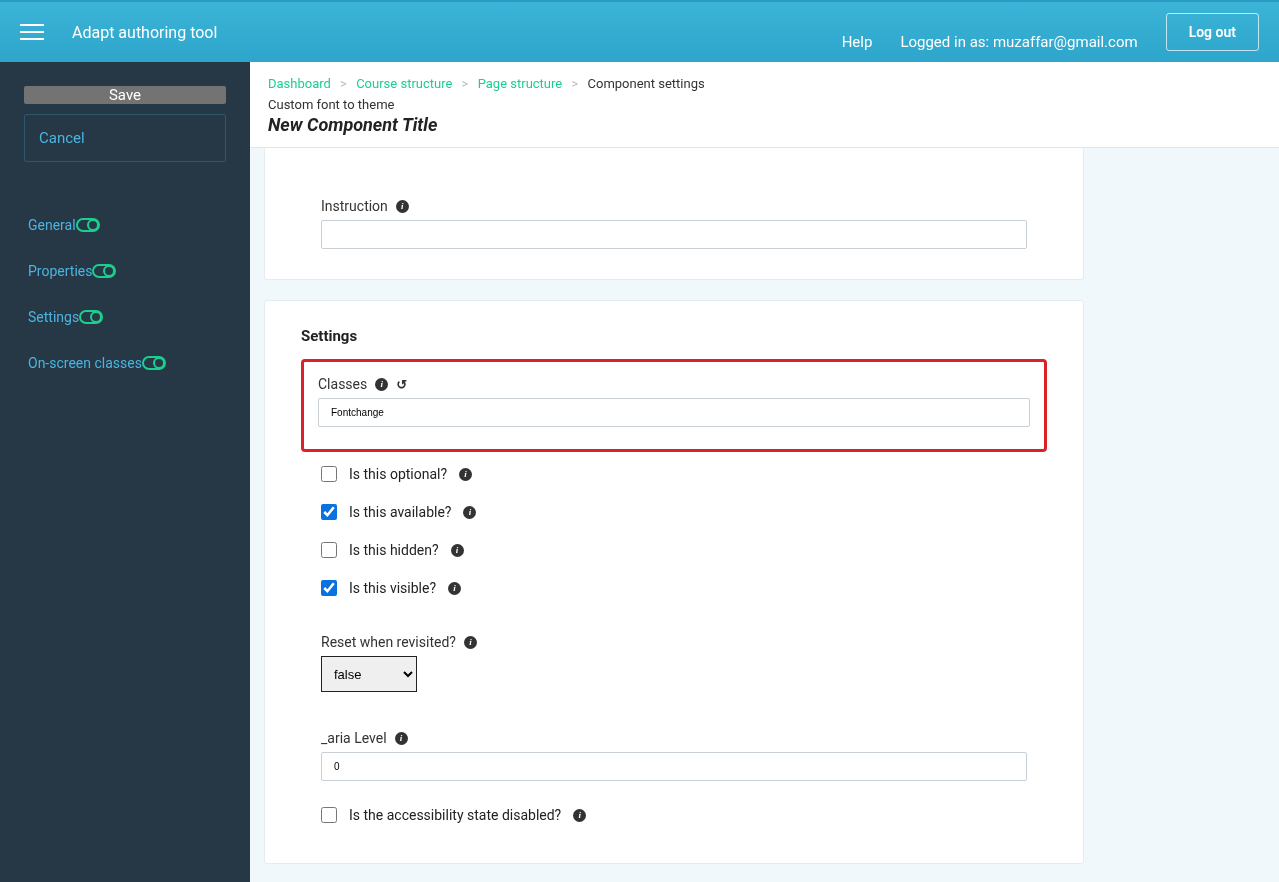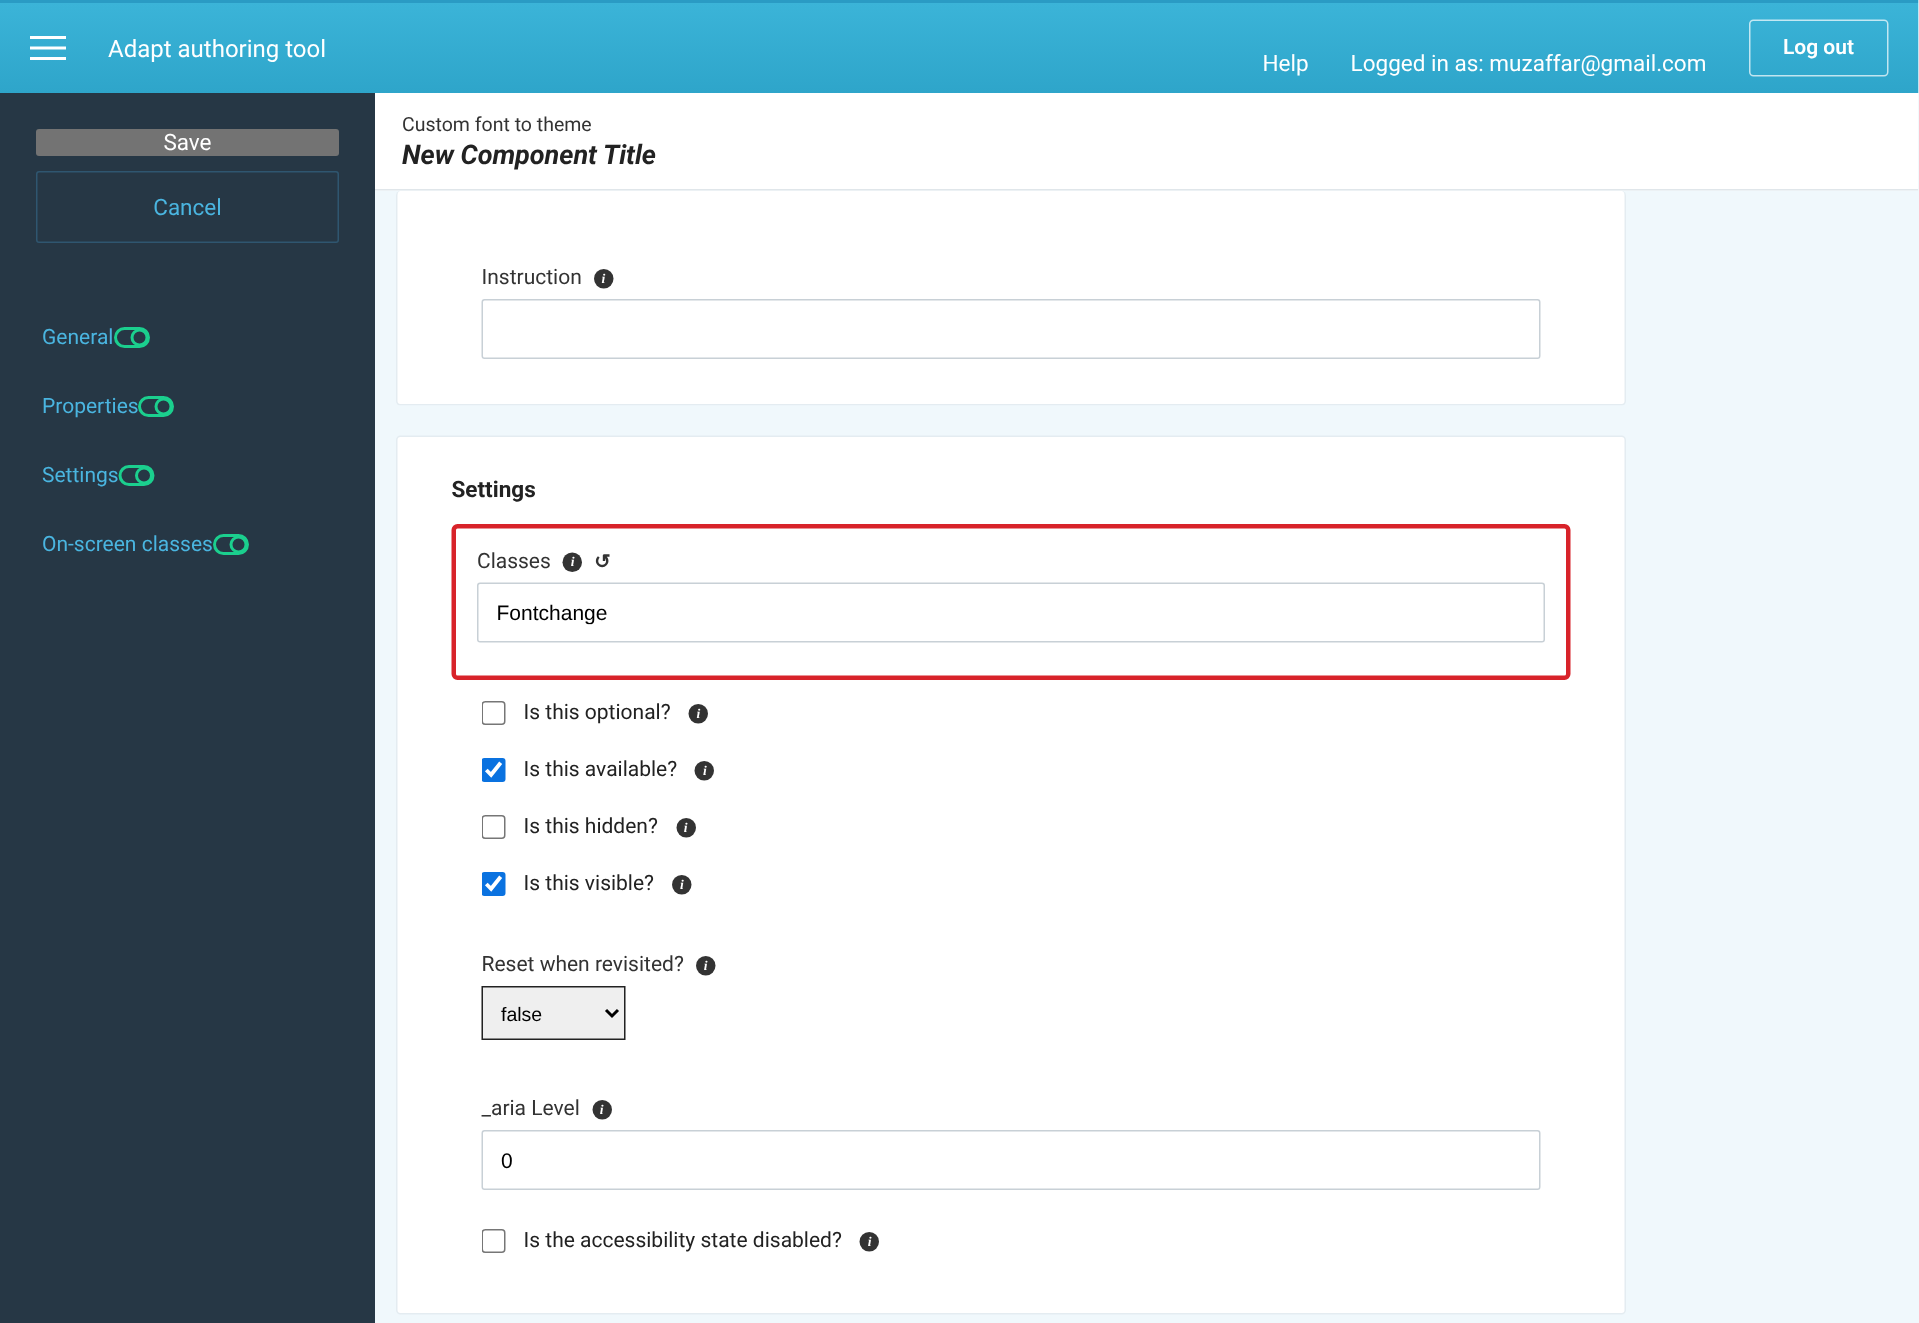--- a/index.html
+++ b/index.html
@@ -44,21 +44,20 @@
   color: #fff;
   text-align: center;
   font-size: 15px;
   cursor: pointer;
   border-radius: 2px;
   margin-bottom: 10px;
 }
 .cancel-btn {
   border: 1px solid #2f5670;
   color: #4ab5e0;
-  text-align: center;
   padding: 14px;
   font-size: 15px;
   cursor: pointer;
   border-radius: 2px;
   margin-bottom: 40px;
 }
 .nav-item {
   display:flex;
   align-items:center;
   justify-content:flex-start;
@@ -112,25 +111,25 @@
   margin-bottom: 20px;
   padding: 26px 56px 40px 56px;
   max-width: 820px;
 }
 .panel.first { border-top: none; }
 .panel-heading { font-weight: 700; font-size: 15px; color: #222; margin-bottom: 20px; margin-left: -20px;}
 .field-row { margin-bottom: 26px; margin-top: 38px; }
 .field-label { font-size: 14px; color: #333; display:flex; align-items:center; gap: 8px; margin-bottom: 6px;}
 .text-input {
   width: 100%;
-  height: 40px;
+  height: 29px;
   border: 1px solid #c8d0d6;
   border-radius: 2px;
   padding: 0 12px;
-  font-size: 14px;
+  font-size: 10px;
 }
 .highlight-box {
   border: 3px solid #d8232a;
   border-radius: 4px;
   padding: 14px 14px 22px 14px;
   margin: -6px -20px 14px -20px;
 }
 .check-row { display:flex; align-items:center; gap: 12px; margin-bottom: 22px; font-size: 14px; color:#222;}
 .check-row input[type=checkbox] { width:16px; height:16px; accent-color:#0a72e0; cursor:pointer;}
 .select-input {
@@ -203,20 +202,29 @@
       <span class="toggle-pill"></span>
     </div>
     <div class="nav-item">
       <span>On-screen classes</span>
       <span class="toggle-pill"></span>
     </div>
   </div>
 
   <div class="main">
     <div class="topbar">
+      <div class="breadcrumb">
+        <a href="#">Dashboard</a>
+        <span class="sep">&gt;</span>
+        <a href="#">Course structure</a>
+        <span class="sep">&gt;</span>
+        <a href="#">Page structure</a>
+        <span class="sep">&gt;</span>
+        <span class="current">Component settings</span>
+      </div>
       <div class="subtitle-top">Custom font to theme</div>
       <div class="page-title">New Component Title</div>
     </div>
 
     <div class="scroll-area">
 
       <div class="panel first" style="padding-top:12px; padding-bottom:30px;">
         <div class="field-row" style="margin-bottom:0;">
           <div class="field-label">
             <span>Instruction</span>

